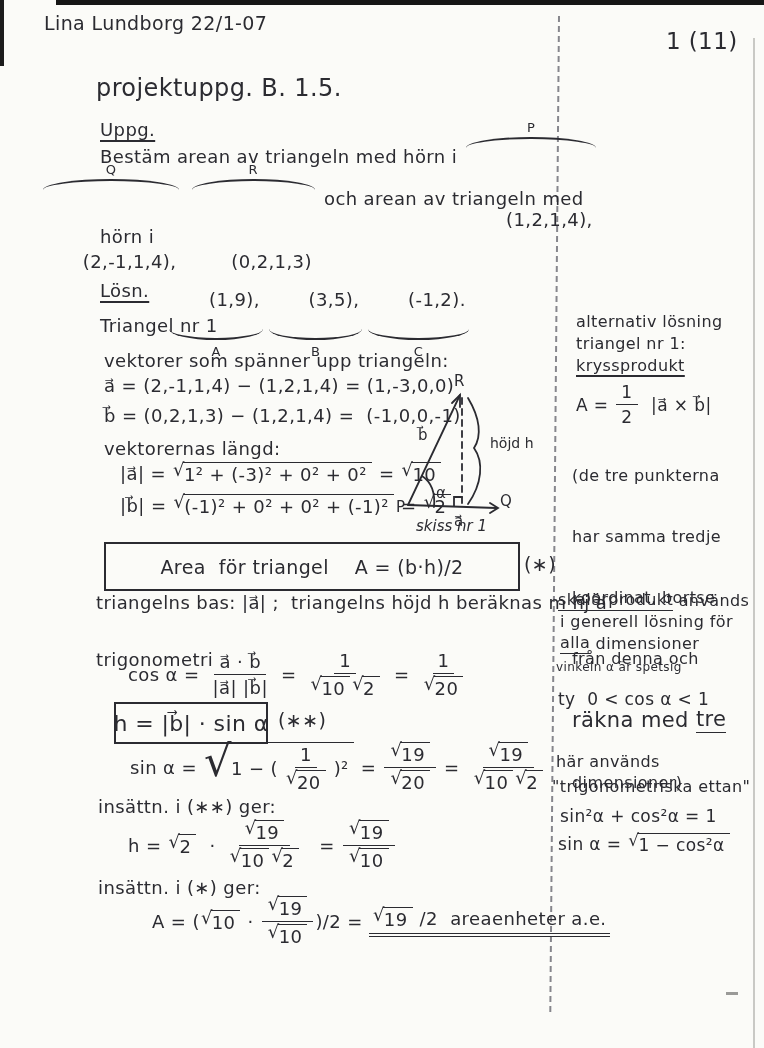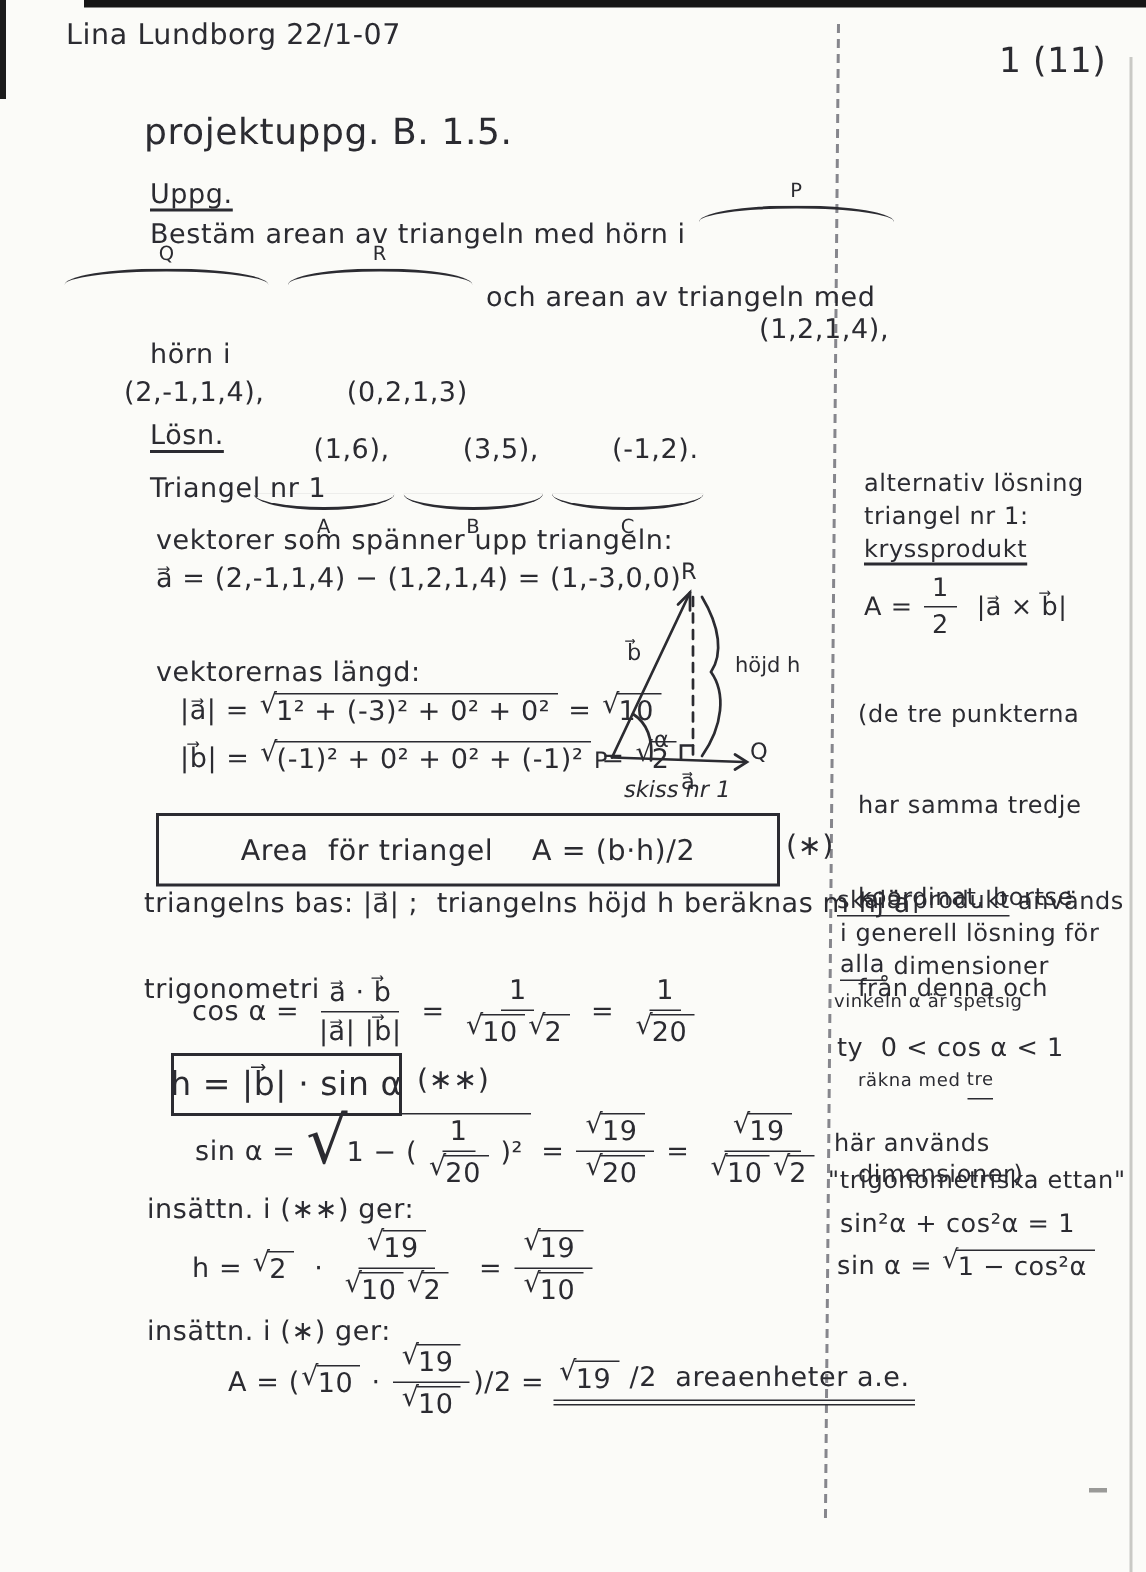--- a/index.html
+++ b/index.html
@@ -87,39 +87,40 @@
       <span>(0,2,1,3)</span>
     </span>
     <span> och arean av triangeln med</span>
   </div>
 
   <div class="textline hw" style="left:100px;top:226px;">
     <span>hörn i  </span>
     <span class="pt">
       <span class="ptlabel under">A</span>
       <span class="arc under"></span>
-      <span>(1,6),</span>
+      <span>(1,9),</span>
     </span>
     <span class="pt">
       <span class="ptlabel under">B</span>
       <span class="arc under"></span>
       <span>(3,5),</span>
     </span>
     <span class="pt">
       <span class="ptlabel under">C</span>
       <span class="arc under"></span>
       <span>(-1,2).</span>
     </span>
   </div>
 
   <div class="abs hw body-label ul" style="left:100px;top:280px;">Lösn.</div>
   <div class="abs hw body-label wavy" style="left:100px;top:315px;">Triangel nr 1</div>
   <div class="abs hw body-label" style="left:104px;top:350px;">vektorer som spänner upp triangeln:</div>
 
   <div class="abs eq hw" style="left:104px;top:375px;">a⃗ = (2,-1,1,4) − (1,2,1,4) = (1,-3,0,0)</div>
+  <div class="abs eq hw" style="left:104px;top:405px;">b⃗ = (0,2,1,3) − (1,2,1,4) =  (-1,0,0,-1)</div>
 
   <div class="abs hw body-label" style="left:104px;top:438px;">vektorernas längd:</div>
   <div class="abs eq hw" style="left:120px;top:462px;">|a⃗| = <span class="sqrt"><span class="rad">√</span><span class="rdc">1² + (-3)² + 0² + 0²</span></span> = <span class="sqrt"><span class="rad">√</span><span class="rdc">10</span></span></div>
   <div class="abs eq hw" style="left:120px;top:494px;">|b⃗| = <span class="sqrt"><span class="rad">√</span><span class="rdc">(-1)² + 0² + 0² + (-1)²</span></span> = <span class="sqrt"><span class="rad">√</span><span class="rdc">2</span></span></div>
 
   <div class="formula-box" style="left:104px;top:542px;width:412px;height:45px;">
     <span class="eq hw" style="font-size:19px;">Area  för triangel    A = (b·h)/2</span>
   </div>
   <div class="star hw" style="left:524px;top:553px;">(∗)</div>
 
@@ -162,21 +163,21 @@
 
   <div class="abs hw side" style="left:576px;top:312px;">alternativ lösning</div>
   <div class="abs hw side" style="left:576px;top:334px;">triangel nr 1:</div>
   <div class="abs hw side ul" style="left:576px;top:356px;">kryssprodukt</div>
   <div class="abs eq hw" style="left:576px;top:382px;font-size:17px;">A = <span class="frac"><span class="fnum">1</span><span class="fden">2</span></span>  |a⃗ × b⃗|</div>
   <div class="abs side-block hw side" style="left:572px;top:426px;">
     <div class="eq" style="font-size:16px;">(de tre punkterna</div>
     <div class="eq" style="font-size:16px;">har samma tredje</div>
     <div class="eq" style="font-size:16px;">koordinat, bortse</div>
     <div class="eq" style="font-size:16px;">från denna och</div>
-    <div class="eq" style="font-size:12px;">räkna med <span class="u1">tre</span></div>
+    <div class="eq" style="font-size:21px;">räkna med <span class="u1">tre</span></div>
     <div class="eq" style="font-size:16px;">dimensioner)</div>
   </div>
 
   <div class="abs eq hw" style="left:558px;top:590px;font-size:16px;"><span class="u1">skalärprodukt</span> används</div>
   <div class="abs hw side" style="left:560px;top:612px;">i generell lösning för</div>
   <div class="abs eq hw" style="left:560px;top:633px;font-size:16px;"><span class="u1">alla</span> dimensioner</div>
   <div class="abs hw side" style="left:556px;top:660px;font-size:12px;">vinkeln α är spetsig</div>
   <div class="abs hw side" style="left:558px;top:689px;font-size:17px;">ty  0 &lt; cos α &lt; 1</div>
 
   <div class="abs hw side" style="left:556px;top:752px;">här används</div>

